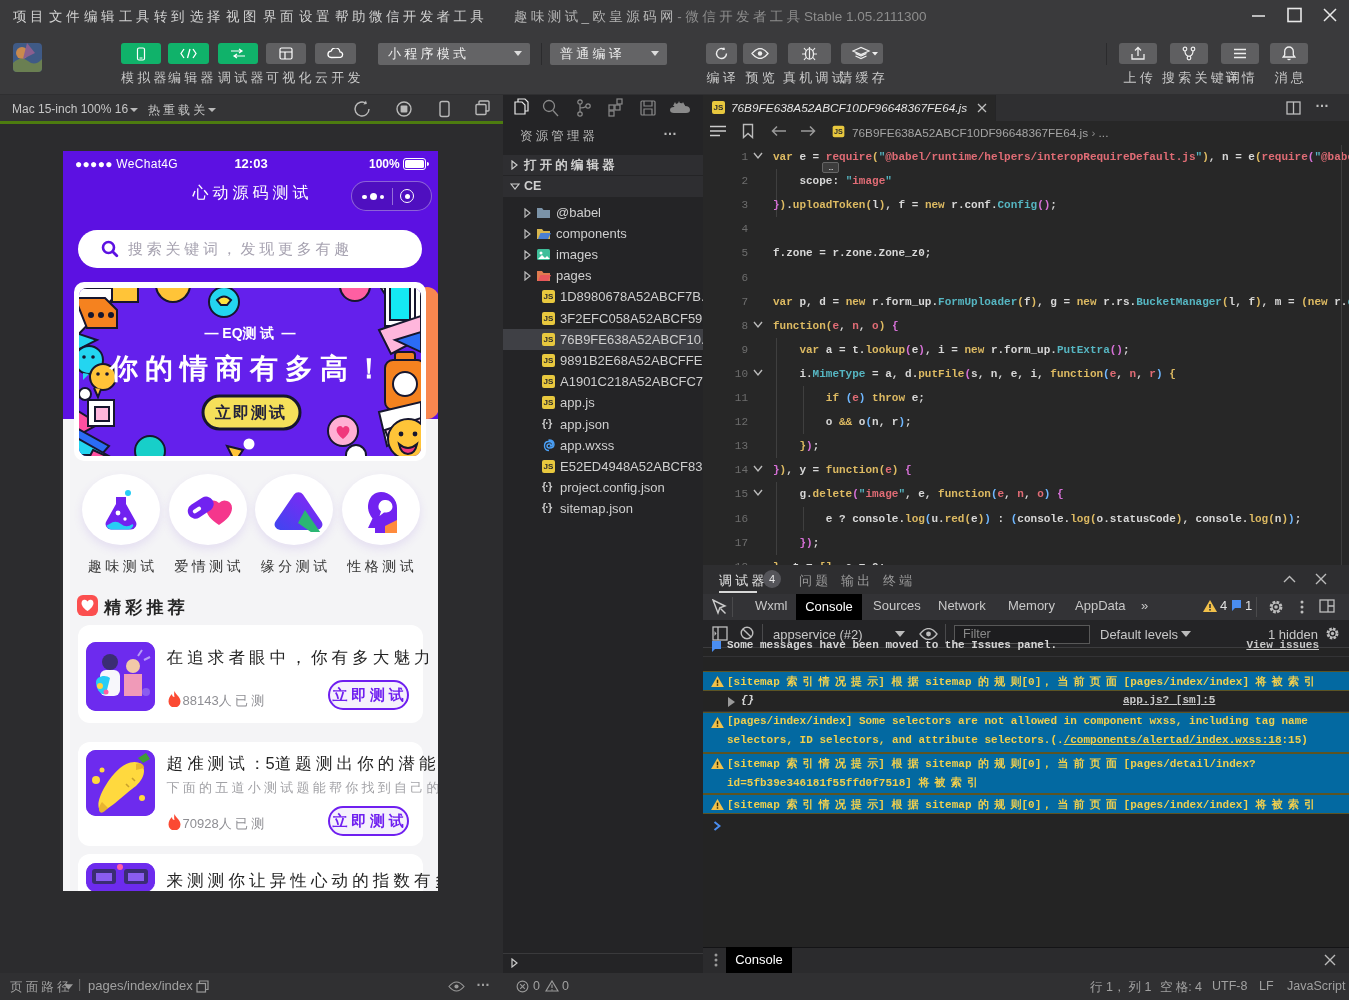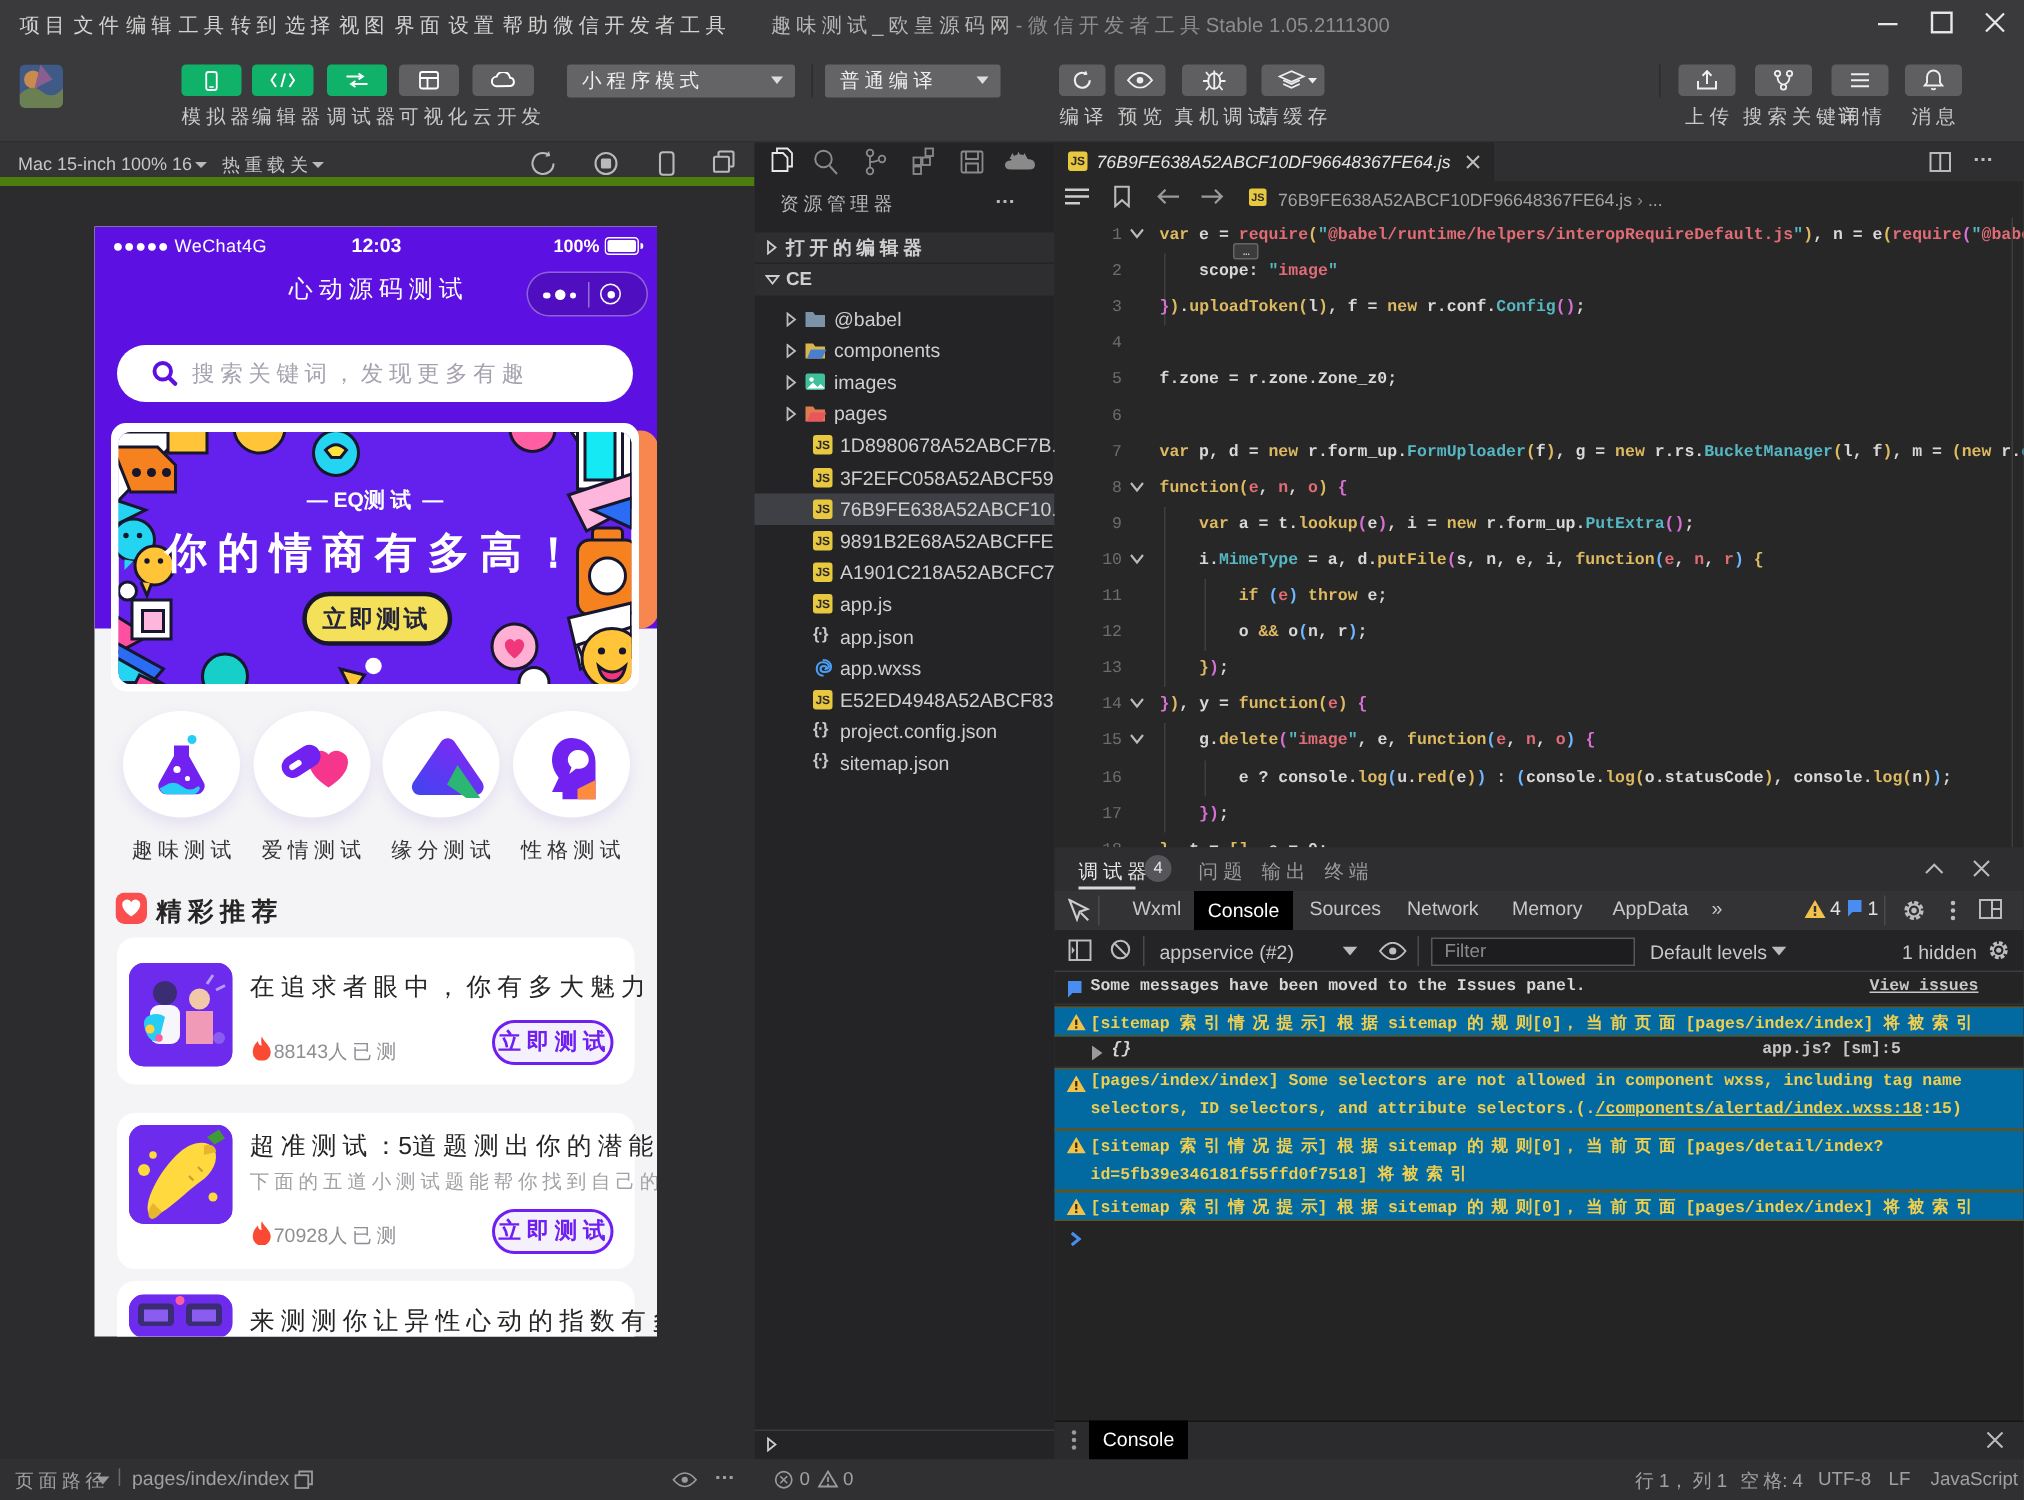--- a/index.html
+++ b/index.html
@@ -8,21 +8,21 @@
 .m{letter-spacing:.47em;margin-right:-.47em;white-space:nowrap}
 .mi,.lbl,.cat,.cnum,.sel,.trow span,#statusbar span,#simbar span{white-space:nowrap}
 #titlebar{position:absolute;left:0;top:0;width:1349px;height:31px;background:#3a3a3c}
 #titlebar .mi{position:absolute;top:8px;font-size:13.5px;color:#d2d2d2}
 #toolbar{position:absolute;left:0;top:31px;width:1349px;height:64px;background:#3a3a3c;border-bottom:1px solid #2f2f31}
 .chip{position:absolute;top:12px;height:21px;border-radius:3px}
 .lbl{position:absolute;top:38px;font-size:13px;color:#c9c9c9;text-align:center;white-space:nowrap}
 .sel{position:absolute;top:12px;height:22px;background:#646466;border-radius:2px;color:#ededed;font-size:13px;line-height:21px;padding-left:10px}
 .sel .car{position:absolute;right:8px;top:8px;width:0;height:0;border-left:4px solid transparent;border-right:4px solid transparent;border-top:5px solid #ddd}
 #sim{position:absolute;left:0;top:95px;width:503px;height:878px;background:#2c2c2e}
-#simbar{position:absolute;left:0;top:0;width:503px;height:29px;background:#343436;border-bottom:6px solid #4d7c0f;color:#c6c6c6;font-size:12px}
+#simbar{position:absolute;left:0;top:0;width:503px;height:29px;background:#343436;border-bottom:3px solid #4d7c0f;color:#c6c6c6;font-size:12px}
 #phone{position:absolute;left:63px;top:56px;width:375px;height:740px;background:#f4f4f6;overflow:hidden}
 #explorer{position:absolute;left:503px;top:95px;width:200px;height:878px;background:#242426;color:#cccccc;font-size:13px}
 #editor{position:absolute;left:703px;top:95px;width:646px;height:470px;background:#272727;overflow:hidden}
 #debugger{position:absolute;left:703px;top:565px;width:646px;height:408px;background:#242424}
 #statusbar{position:absolute;left:0;top:973px;width:1349px;height:27px;background:#303032;color:#a0a0a0;font-size:12.5px}
 .mono{font-family:"Liberation Mono",monospace}
 .car2{width:0;height:0;border-left:4px solid transparent;border-right:4px solid transparent;border-top:4px solid #b9b9b9}
 .circ{position:absolute;width:78px;height:71px;border-radius:50%;background:#fff;box-shadow:0 4px 10px rgba(120,80,220,.13)}
 .cat{position:absolute;top:407px;width:80px;text-align:center;font-size:14px;color:#333}
 .card{position:absolute;left:14.5px;width:345px;background:#fff;border-radius:12px}
@@ -628,41 +628,41 @@
 <div class="abs" style="left:397px;top:62px;font-size:13px;color:#c8c8c8">Default levels</div>
 <svg class="abs" style="left:478px;top:66px" width="10" height="6" viewBox="0 0 10 6">
       <path d="M0 0l5 6 5-6z" fill="#bbb"></path>
     </svg>
 <div class="abs" style="left:565px;top:62px;font-size:13px;color:#c8c8c8">1 hidden</div>
 <svg class="abs" style="left:622px;top:61px" width="15" height="15" viewBox="0 0 16 16">
       <circle cx="8" cy="8" r="5" fill="none" stroke="#bdbdbd" stroke-width="2.8" stroke-dasharray="2.6 1.32"></circle>
       <circle cx="8" cy="8" r="4" fill="none" stroke="#bdbdbd" stroke-width="1.2"></circle>
       <circle cx="8" cy="8" r="1.8" fill="#bdbdbd"></circle>
     </svg>
-<div class="crow" style="top:84px;height:21px;border-bottom:1px solid #333335">
+<div class="crow" style="top:71px;height:21px;border-bottom:1px solid #333335">
 <svg class="abs" style="left:8px;top:5px" width="11" height="12" viewBox="0 0 11 12">
         <path d="M1 0h9v8H4L1 11z" fill="#4a8df0"></path>
       </svg>
 <span class="abs" style="left:24px;top:3px">Some messages have been moved to the Issues panel.</span>
 <span class="abs" style="left:420px;top:3px;width:196px;text-align:right;text-decoration:underline;color:#c8c8c8">View issues</span>
 </div>
 <div class="crow warn" style="top:106px;height:20px">
 <svg class="abs" style="left:8px;top:4px" width="13" height="11" viewBox="0 0 14 12">
         <path d="M7 0l7 12H0z" fill="#f2c14a"></path>
         <rect x="6.2" y="4" width="1.6" height="4" fill="#332b00"></rect>
         <rect x="6.2" y="9" width="1.6" height="1.6" fill="#332b00"></rect>
       </svg>
 <span class="abs" style="left:24px;top:2px">[sitemap <span class="m">索引情况提示</span>] <span class="m">根据</span> sitemap <span class="m">的规则</span>[0]<span class="m">，当前页面</span> [pages/index/index] <span class="m">将被索引</span></span>
 </div>
 <div class="crow" style="top:126px;height:21px;border-bottom:1px solid #333335">
 <svg class="abs" style="left:24px;top:6px" width="8" height="10" viewBox="0 0 8 10">
         <path d="M1 0l7 5-7 5z" fill="#9a9a9a"></path>
       </svg>
 <span class="abs" style="left:38px;top:3px;font-style:italic">{}</span>
-<span class="abs" style="left:420px;top:3px;width:196px;text-align:center;color:#c8c8c8">app.js? [sm]:5</span>
+<span class="abs" style="left:420px;top:3px;width:196px;text-align:left;text-decoration:underline;color:#c8c8c8">app.js? [sm]:5</span>
 </div>
 <div class="crow warn" style="top:147px;height:41px">
 <svg class="abs" style="left:8px;top:4px" width="13" height="11" viewBox="0 0 14 12">
         <path d="M7 0l7 12H0z" fill="#f2c14a"></path>
         <rect x="6.2" y="4" width="1.6" height="4" fill="#332b00"></rect>
         <rect x="6.2" y="9" width="1.6" height="1.6" fill="#332b00"></rect>
       </svg>
 <span class="abs" style="left:24px;top:2px">[pages/index/index] Some selectors are not allowed in component wxss, including tag name</span>
 <span class="abs" style="left:24px;top:21px">selectors, ID selectors, and attribute selectors.(.<span style="text-decoration:underline">/components/alertad/index.wxss:18</span>:15)</span>
 </div>

